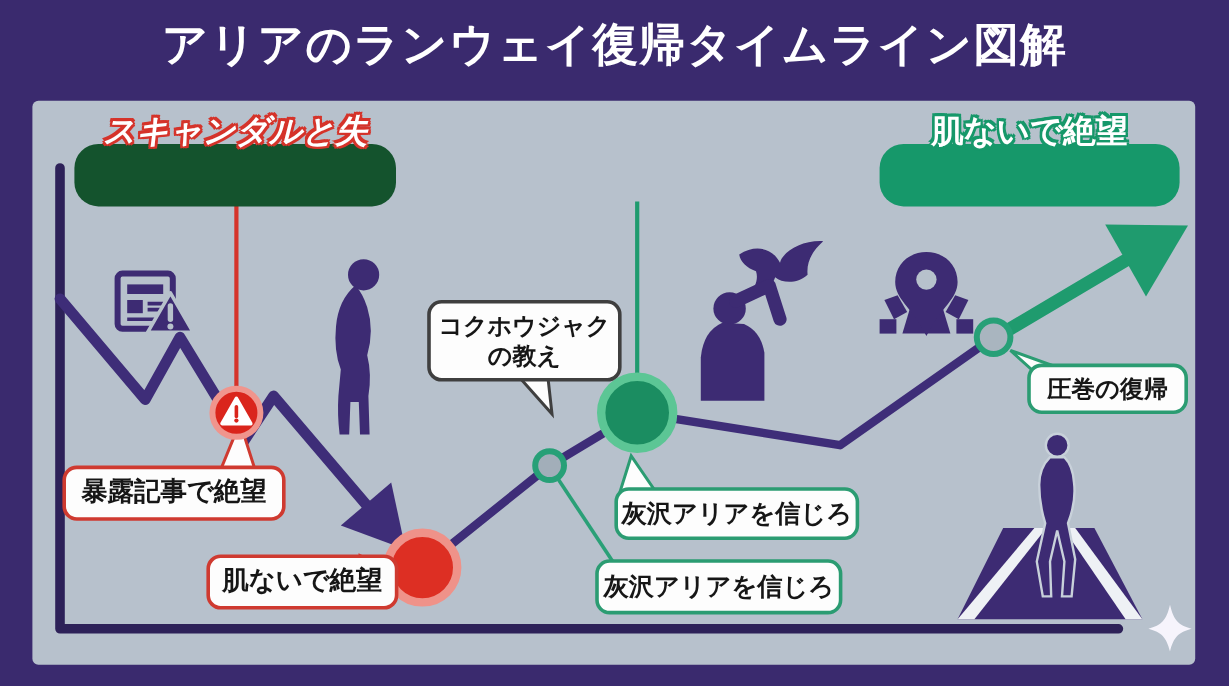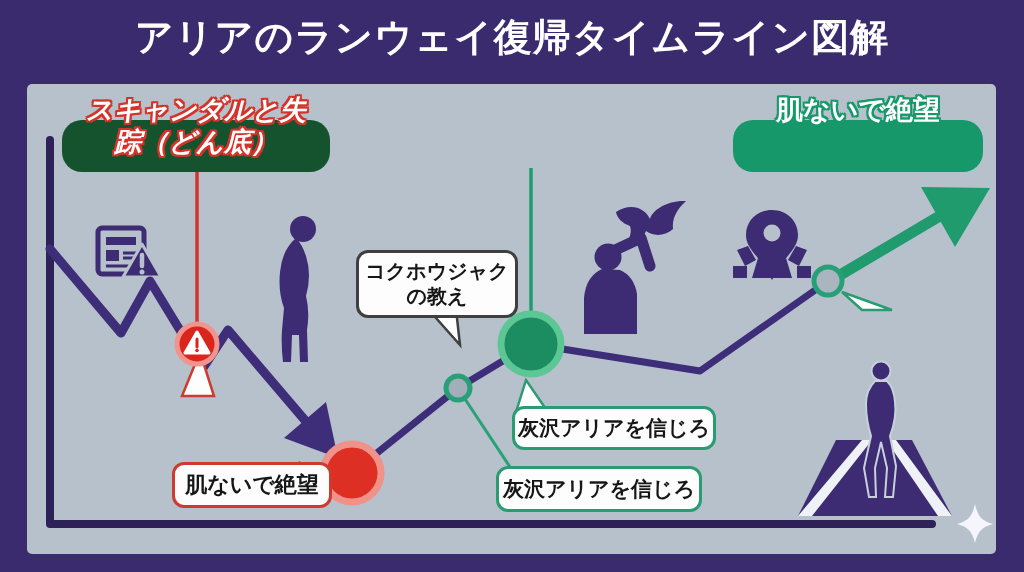--- a/index.html
+++ b/index.html
@@ -109,32 +109,33 @@
     </g>
     <circle cx="352" cy="473" r="29" fill="#dd2f23" stroke="#ef9289" stroke-width="7"></circle>
     <circle cx="458" cy="388" r="12" fill="#a2aeb9" stroke="#27a077" stroke-width="5"></circle>
     <circle cx="531" cy="344" r="30" fill="#1b8d61" stroke="#5cc695" stroke-width="7"></circle>
     <circle cx="828" cy="281" r="14" fill="#a9b5bf" stroke="#27a077" stroke-width="5"></circle>
   </svg>
 
   <div class="badge badge-red" style="left:62px;top:120px;width:268px;">
     <div class="btxt outline-red">
       <span>スキャンダルと失</span><br>
-      <span>踪（どん底）</span>
     </div>
   </div>
   <div class="badge badge-green" style="left:733px;top:120px;width:250px;">
     <div class="btxt outline-green">
       <span>肌ないで絶望</span><br>
     </div>
   </div>
 
+  <div class="bubble bdr-red" style="left:52px;top:388px;width:180px;height:40px;font-size:22px;">暴露記事で絶望</div>
   <div class="bubble bdr-red" style="left:172px;top:462px;width:154px;height:40px;font-size:22px;">肌ないで絶望</div>
   <div class="bubble bdr-dark" style="left:356px;top:250px;width:156px;height:62px;font-size:20px;">
     <div>
       <span>コクホウジャク</span><br>
       <span>の教え</span>
     </div>
   </div>
   <div class="bubble bdr-green" style="left:512px;top:406px;width:198px;height:38px;font-size:21px;">灰沢アリアを信じろ</div>
   <div class="bubble bdr-green" style="left:496px;top:466px;width:200px;height:40px;font-size:21px;">灰沢アリアを信じろ</div>
+  <div class="bubble bdr-green" style="left:856px;top:303px;width:128px;height:36px;font-size:20px;">圧巻の復帰</div>
 
 </div>
 
 </body></html>

